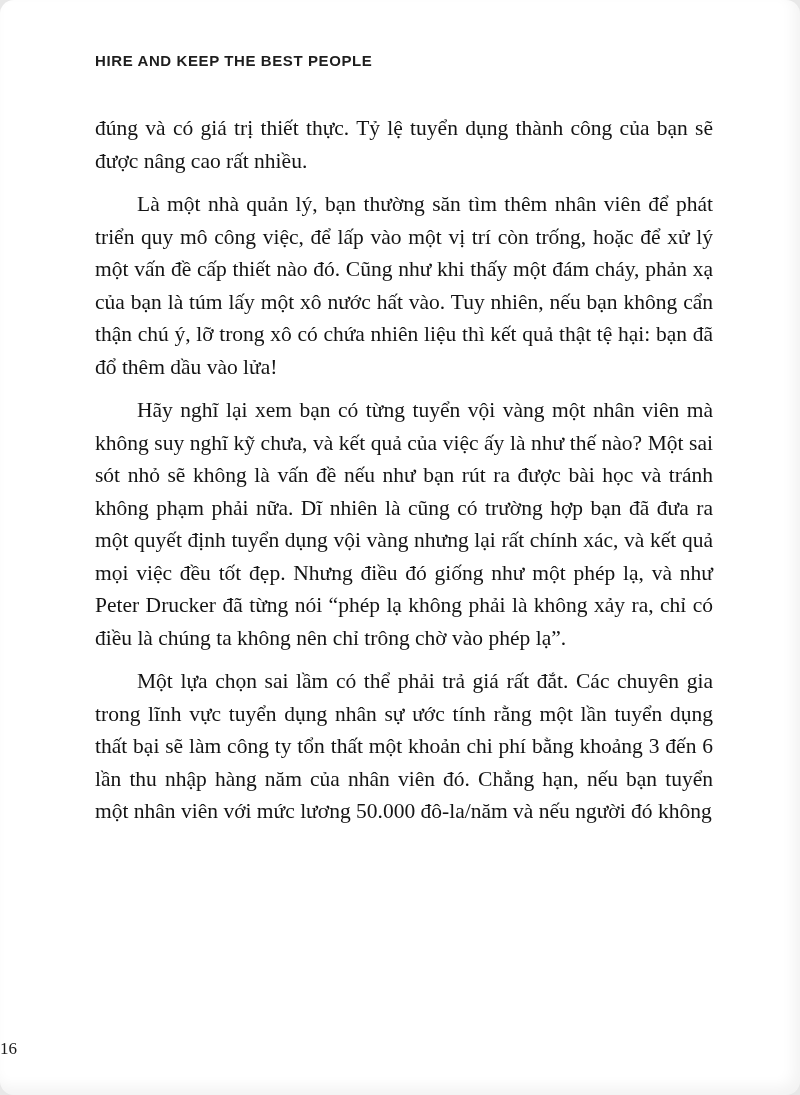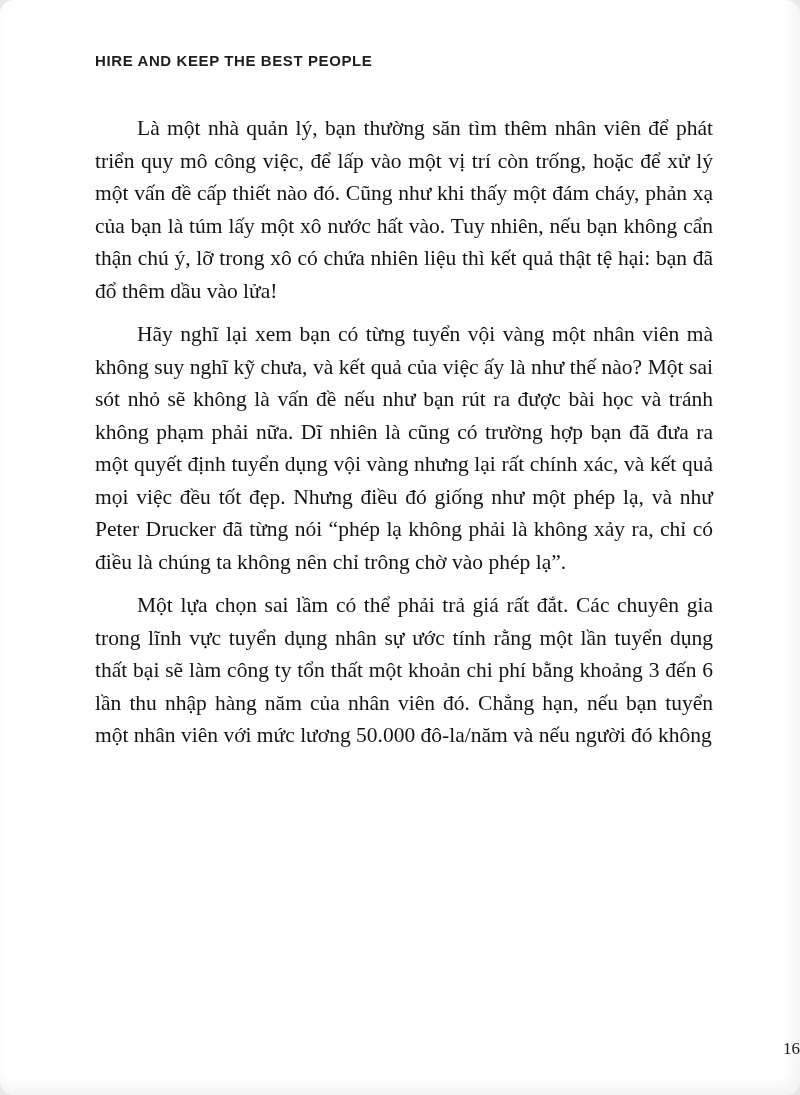--- a/index.html
+++ b/index.html
@@ -43,34 +43,35 @@
   }
   .content p.indent {
     text-indent: 42px;
     font-family: Liberation Serif, serif;
   }
   .page-number {
     position: absolute;
     bottom: 36px;
     left: 0;
     width: 100%;
-    text-align: right;
+    text-align: left;
     font-family: "Liberation Serif", serif;
     font-size: 17px;
     color: #1a1a1a;
   }
 </style>
 </head>
 <body>
 
 <div class="page">
 
   <div class="running-header">HIRE AND KEEP THE BEST PEOPLE</div>
 
   <div class="content">
+    <p>đúng và có giá trị thiết thực. Tỷ lệ tuyển dụng thành công của bạn sẽ được nâng cao rất nhiều.</p>
     <p class="indent">Là một nhà quản lý, bạn thường săn tìm thêm nhân viên để phát triển quy mô công việc, để lấp vào một vị trí còn trống, hoặc để xử lý một vấn đề cấp thiết nào đó. Cũng như khi thấy một đám cháy, phản xạ của bạn là túm lấy một xô nước hất vào. Tuy nhiên, nếu bạn không cẩn thận chú ý, lỡ trong xô có chứa nhiên liệu thì kết quả thật tệ hại: bạn đã đổ thêm dầu vào lửa!</p>
     <p class="indent">Hãy nghĩ lại xem bạn có từng tuyển vội vàng một nhân viên mà không suy nghĩ kỹ chưa, và kết quả của việc ấy là như thế nào? Một sai sót nhỏ sẽ không là vấn đề nếu như bạn rút ra được bài học và tránh không phạm phải nữa. Dĩ nhiên là cũng có trường hợp bạn đã đưa ra một quyết định tuyển dụng vội vàng nhưng lại rất chính xác, và kết quả mọi việc đều tốt đẹp. Nhưng điều đó giống như một phép lạ, và như Peter Drucker đã từng nói “phép lạ không phải là không xảy ra, chỉ có điều là chúng ta không nên chỉ trông chờ vào phép lạ”.</p>
     <p class="indent">Một lựa chọn sai lầm có thể phải trả giá rất đắt. Các chuyên gia trong lĩnh vực tuyển dụng nhân sự ước tính rằng một lần tuyển dụng thất bại sẽ làm công ty tổn thất một khoản chi phí bằng khoảng 3 đến 6 lần thu nhập hàng năm của nhân viên đó. Chẳng hạn, nếu bạn tuyển một nhân viên với mức lương 50.000 đô-la/năm và nếu người đó không</p>
   </div>
 
   <div class="page-number">16</div>
 
 </div>
 
 </body></html>

